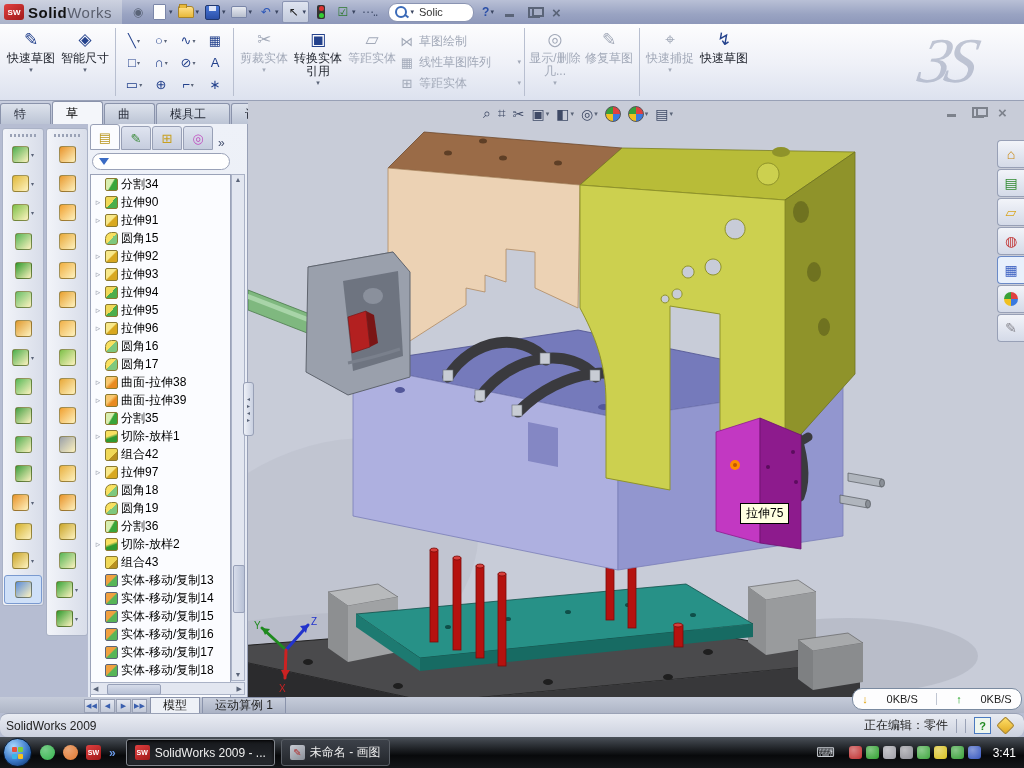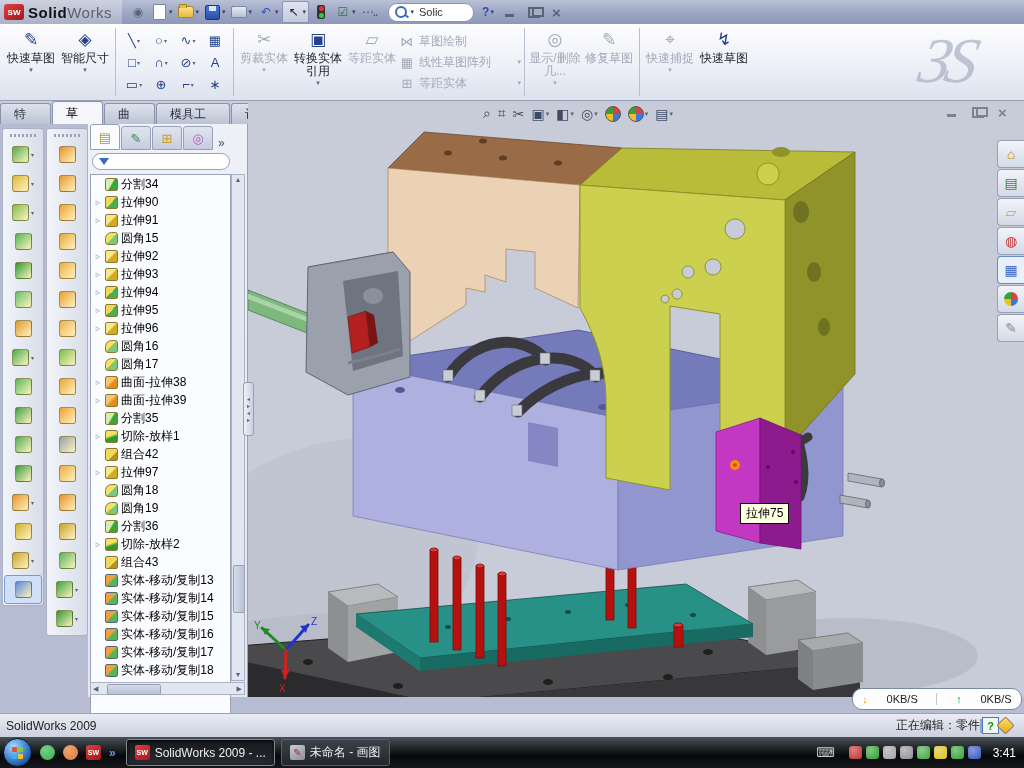--- a/index.html
+++ b/index.html
@@ -149,22 +149,22 @@
   
   .model-tabs{position:absolute;left:0;top:697px;width:1024px;height:16px;background:linear-gradient(#c6ccda,#aeb5c6);
     display:flex;align-items:flex-end;padding-left:84px;box-sizing:border-box;}
   .mnav{width:15px;height:14px;margin-right:1px;background:linear-gradient(#e4e8f1,#c2c9d8);border:1px solid #98a0b4;
     box-sizing:border-box;display:flex;align-items:center;justify-content:center;font-size:7px;color:#3a5fae;}
   .mtab{height:15px;line-height:15px;padding:0 12px;font-size:12px;background:linear-gradient(#c8cedc,#aab2c4);
     border:1px solid #8a93ab;border-bottom:none;margin-left:2px;color:#222;}
   .mtab.active{background:#eef1f7;}
   .statusbar{position:absolute;left:0;top:713px;width:1024px;height:24px;
     background:linear-gradient(#e9ecf3,#ccd1de);border-top:1px solid #9aa2b6;display:flex;align-items:center;
-    padding:0 6px;box-sizing:border-box;color:#222;}
-  .sb-right{margin-left:auto;display:flex;align-items:center;gap:0;}
+    padding:0 6px;box-sizing:border-box;color:#222;border-radius:8px;}
+  .sb-right{margin-left:auto;display:flex;align-items:center;gap:8px;}
   .sb-sep{width:1px;height:14px;background:#9aa2b6;}
   .sb-q{width:15px;height:15px;border:1px solid #4a7ac0;background:#eef6ee;color:#1f8a1f;font-weight:bold;
     display:flex;align-items:center;justify-content:center;font-size:11px;}
   .sb-tag{width:11px;height:11px;background:linear-gradient(135deg,#ffe06a,#e0a820);border:1px solid #a87f18;
     border-radius:2px;transform:rotate(45deg);margin-right:6px;}
   .net-widget{position:absolute;left:852px;top:688px;width:168px;height:20px;background:#fdfdfe;
     border:1px solid #7a8aa0;border-radius:10px;z-index:20;display:flex;align-items:center;justify-content:space-around;
     font-size:11px;color:#222;}
   .nw-down{color:#e0a000;font-weight:bold;}
   .nw-up{color:#18a018;font-weight:bold;}
@@ -905,20 +905,28 @@
         <div class="tp-tab">
           <span class="tp-ball"></span>
         </div>
         <div class="tp-tab">
           <span style="color:#888890">✎</span>
         </div>
       </div>
     <div class="tooltip">拉伸75</div>
   </div>
 
+  <div class="model-tabs" id="modeltabs">
+      <div class="mnav">◀◀</div>
+      <div class="mnav">◀</div>
+      <div class="mnav">▶</div>
+      <div class="mnav">▶▶</div>
+      <div class="mtab active">模型</div>
+      <div class="mtab">运动算例 1</div>
+    </div>
 
   <div class="statusbar">
     <span>SolidWorks 2009</span>
     <div class="sb-right">
       <span>正在编辑：零件</span>
       <span class="sb-sep"></span>
       <span class="sb-sep"></span>
       <span class="sb-q">?</span>
       <span class="sb-tag"></span>
     </div>

